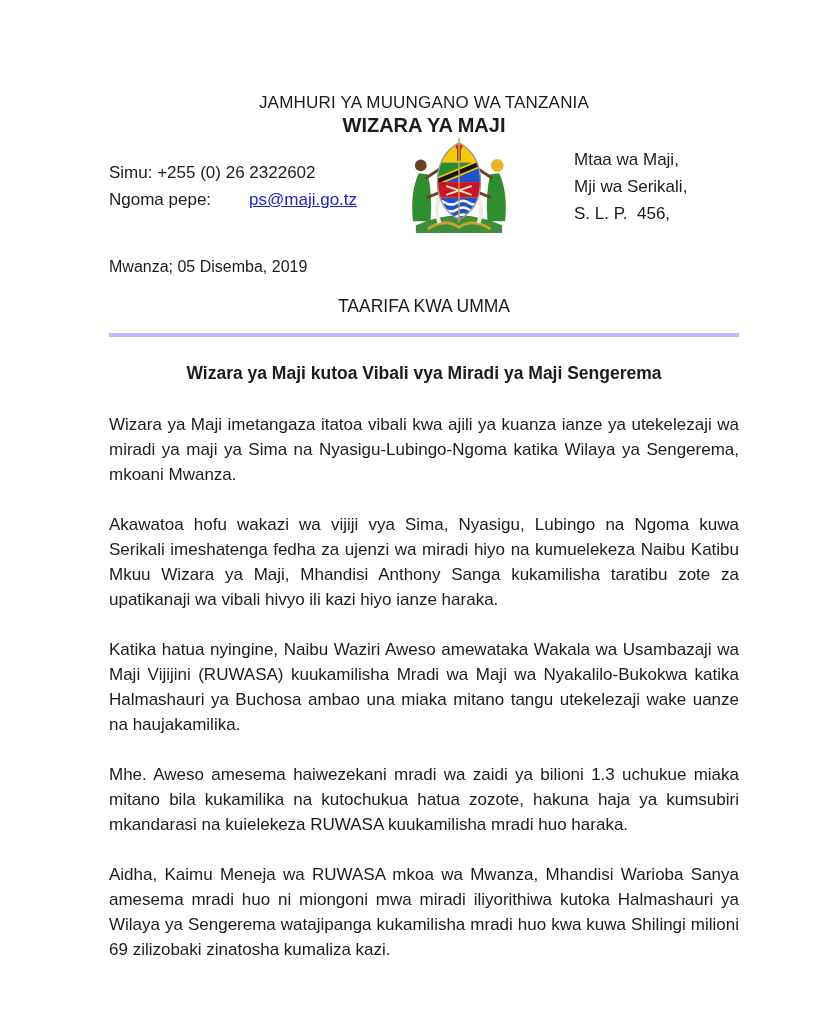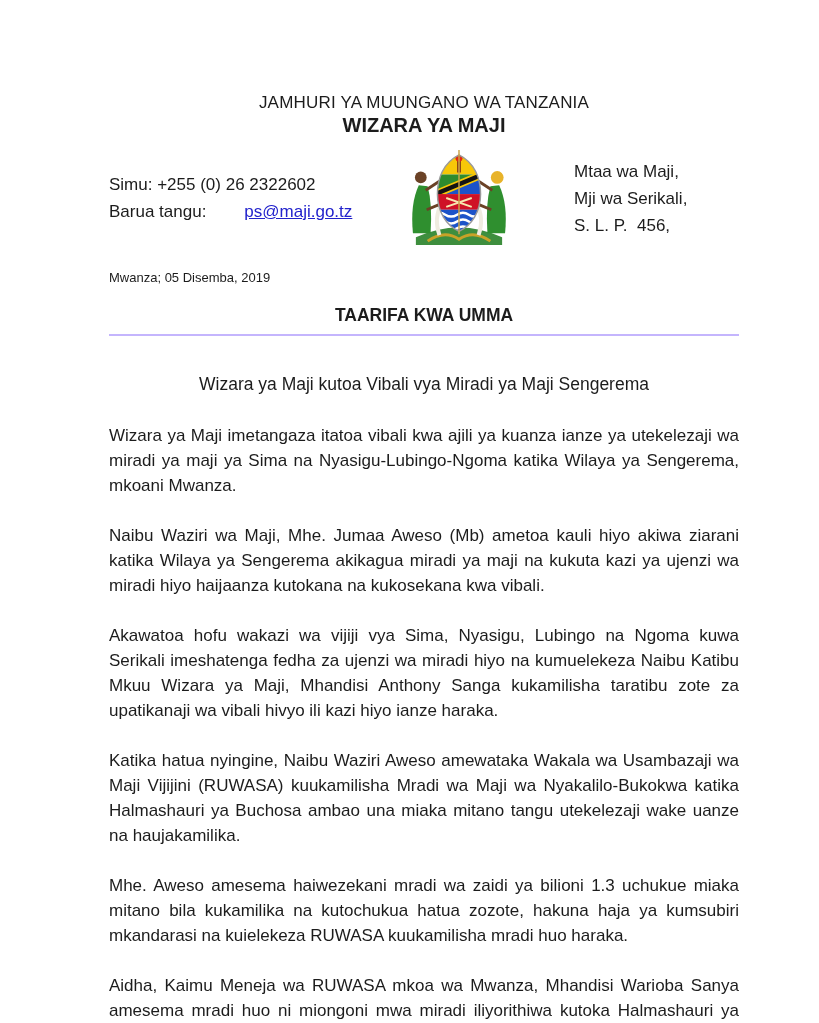--- a/index.html
+++ b/index.html
@@ -26,21 +26,20 @@
     line-height: 22px;
     letter-spacing: 0.2px;
   }
   .header-ministry {
     text-align: center;
     font-size: 20px;
     font-weight: bold;
     line-height: 22px;
   }
   .header-row {
-    margin-top: 12px;
     display: flex;
     justify-content: space-between;
     align-items: center;
     min-height: 100px;
   }
   .contact-block {
     width: 235px;
     font-size: 17px;
     line-height: 27px;
   }
@@ -62,35 +61,35 @@
     font-size: 17px;
     line-height: 27px;
   }
   .address-line { white-space: pre; }
   .city-bold {
     font-weight: bold;
     text-decoration: underline;
   }
   .dateline {
     margin-top: 22px;
-    font-size: 13px;
+    font-size: 16px;
   }
   .notice-title {
     margin-top: 20px;
     text-align: center;
     font-size: 17.5px;
-    font-weight: bold;
-    border-bottom: 2px solid #c4b5fd;
-    padding-bottom: 8px;
+    font-weight: normal;
+    border-bottom: 4px solid #c4b5fd;
+    padding-bottom: 16px;
   }
   .subject-title {
-    margin-top: 38px;
+    margin-top: 26px;
     text-align: center;
     font-size: 17.5px;
-    font-weight: normal;
+    font-weight: bold;
   }
   .body-paragraphs {
     margin-top: 28px;
   }
   .body-paragraphs p {
     font-size: 17px;
     line-height: 25px;
     text-align: justify;
     margin-bottom: 25px;
   }
@@ -101,21 +100,21 @@
 <div class="page">
   <div class="content">
 
     <div class="header-country">JAMHURI YA MUUNGANO WA TANZANIA</div>
     <div class="header-ministry">WIZARA YA MAJI</div>
 
     <div class="header-row">
 
       <div class="contact-block">
         <div class="contact-line">Simu: +255 (0) 26 2322602</div>
-        <div class="contact-line"><span>Barua tangu:</span><a class="email-link">ps@maji.go.tz</a></div>
+        <div class="contact-line"><span>Ngoma pepe:</span><a class="email-link">ps@maji.go.tz</a></div>
       </div>
 
       <div class="emblem-wrap">
 
         <svg width="122" height="98" viewBox="0 0 120 100" aria-hidden="true">
           <defs>
             <clipPath id="shieldClip">
               <path d="M60,6 C76,14 82,30 82,46 C82,64 73,78 60,84 C47,78 38,64 38,46 C38,30 44,14 60,6 Z"></path>
             </clipPath>
           </defs>
@@ -169,21 +168,20 @@
     </div>
 
     <div class="dateline">Mwanza; 05 Disemba, 2019</div>
 
     <div class="notice-title">TAARIFA KWA UMMA</div>
 
     <div class="subject-title">Wizara ya Maji kutoa Vibali vya Miradi ya Maji Sengerema</div>
 
     <div class="body-paragraphs">
       <p>Wizara ya Maji imetangaza itatoa vibali kwa ajili ya kuanza ianze ya utekelezaji wa miradi ya maji ya Sima na Nyasigu-Lubingo-Ngoma katika Wilaya ya Sengerema, mkoani Mwanza.</p>
-      <p>Naibu Waziri wa Maji, Mhe. Jumaa Aweso (Mb) ametoa kauli hiyo akiwa ziarani katika Wilaya ya Sengerema akikagua miradi ya maji na kukuta kazi ya ujenzi wa miradi hiyo haijaanza kutokana na kukosekana kwa vibali.</p>
       <p>Akawatoa hofu wakazi wa vijiji vya Sima, Nyasigu, Lubingo na Ngoma kuwa Serikali imeshatenga fedha za ujenzi wa miradi hiyo na kumuelekeza Naibu Katibu Mkuu Wizara ya Maji, Mhandisi Anthony Sanga kukamilisha taratibu zote za upatikanaji wa vibali hivyo ili kazi hiyo ianze haraka.</p>
       <p>Katika hatua nyingine, Naibu Waziri Aweso amewataka Wakala wa Usambazaji wa Maji Vijijini (RUWASA) kuukamilisha Mradi wa Maji wa Nyakalilo-Bukokwa katika Halmashauri ya Buchosa ambao una miaka mitano tangu utekelezaji wake uanze na haujakamilika.</p>
       <p>Mhe. Aweso amesema haiwezekani mradi wa zaidi ya bilioni 1.3 uchukue miaka mitano bila kukamilika na kutochukua hatua zozote, hakuna haja ya kumsubiri mkandarasi  na kuielekeza RUWASA kuukamilisha mradi huo haraka.</p>
       <p>Aidha, Kaimu Meneja wa RUWASA mkoa wa Mwanza, Mhandisi Warioba Sanya amesema mradi huo ni miongoni mwa miradi iliyorithiwa kutoka Halmashauri ya Wilaya ya Sengerema watajipanga kukamilisha mradi huo kwa kuwa Shilingi milioni 69 zilizobaki zinatosha kumaliza kazi.</p>
     </div>
 
   </div>
 </div>
 
 </body></html>

